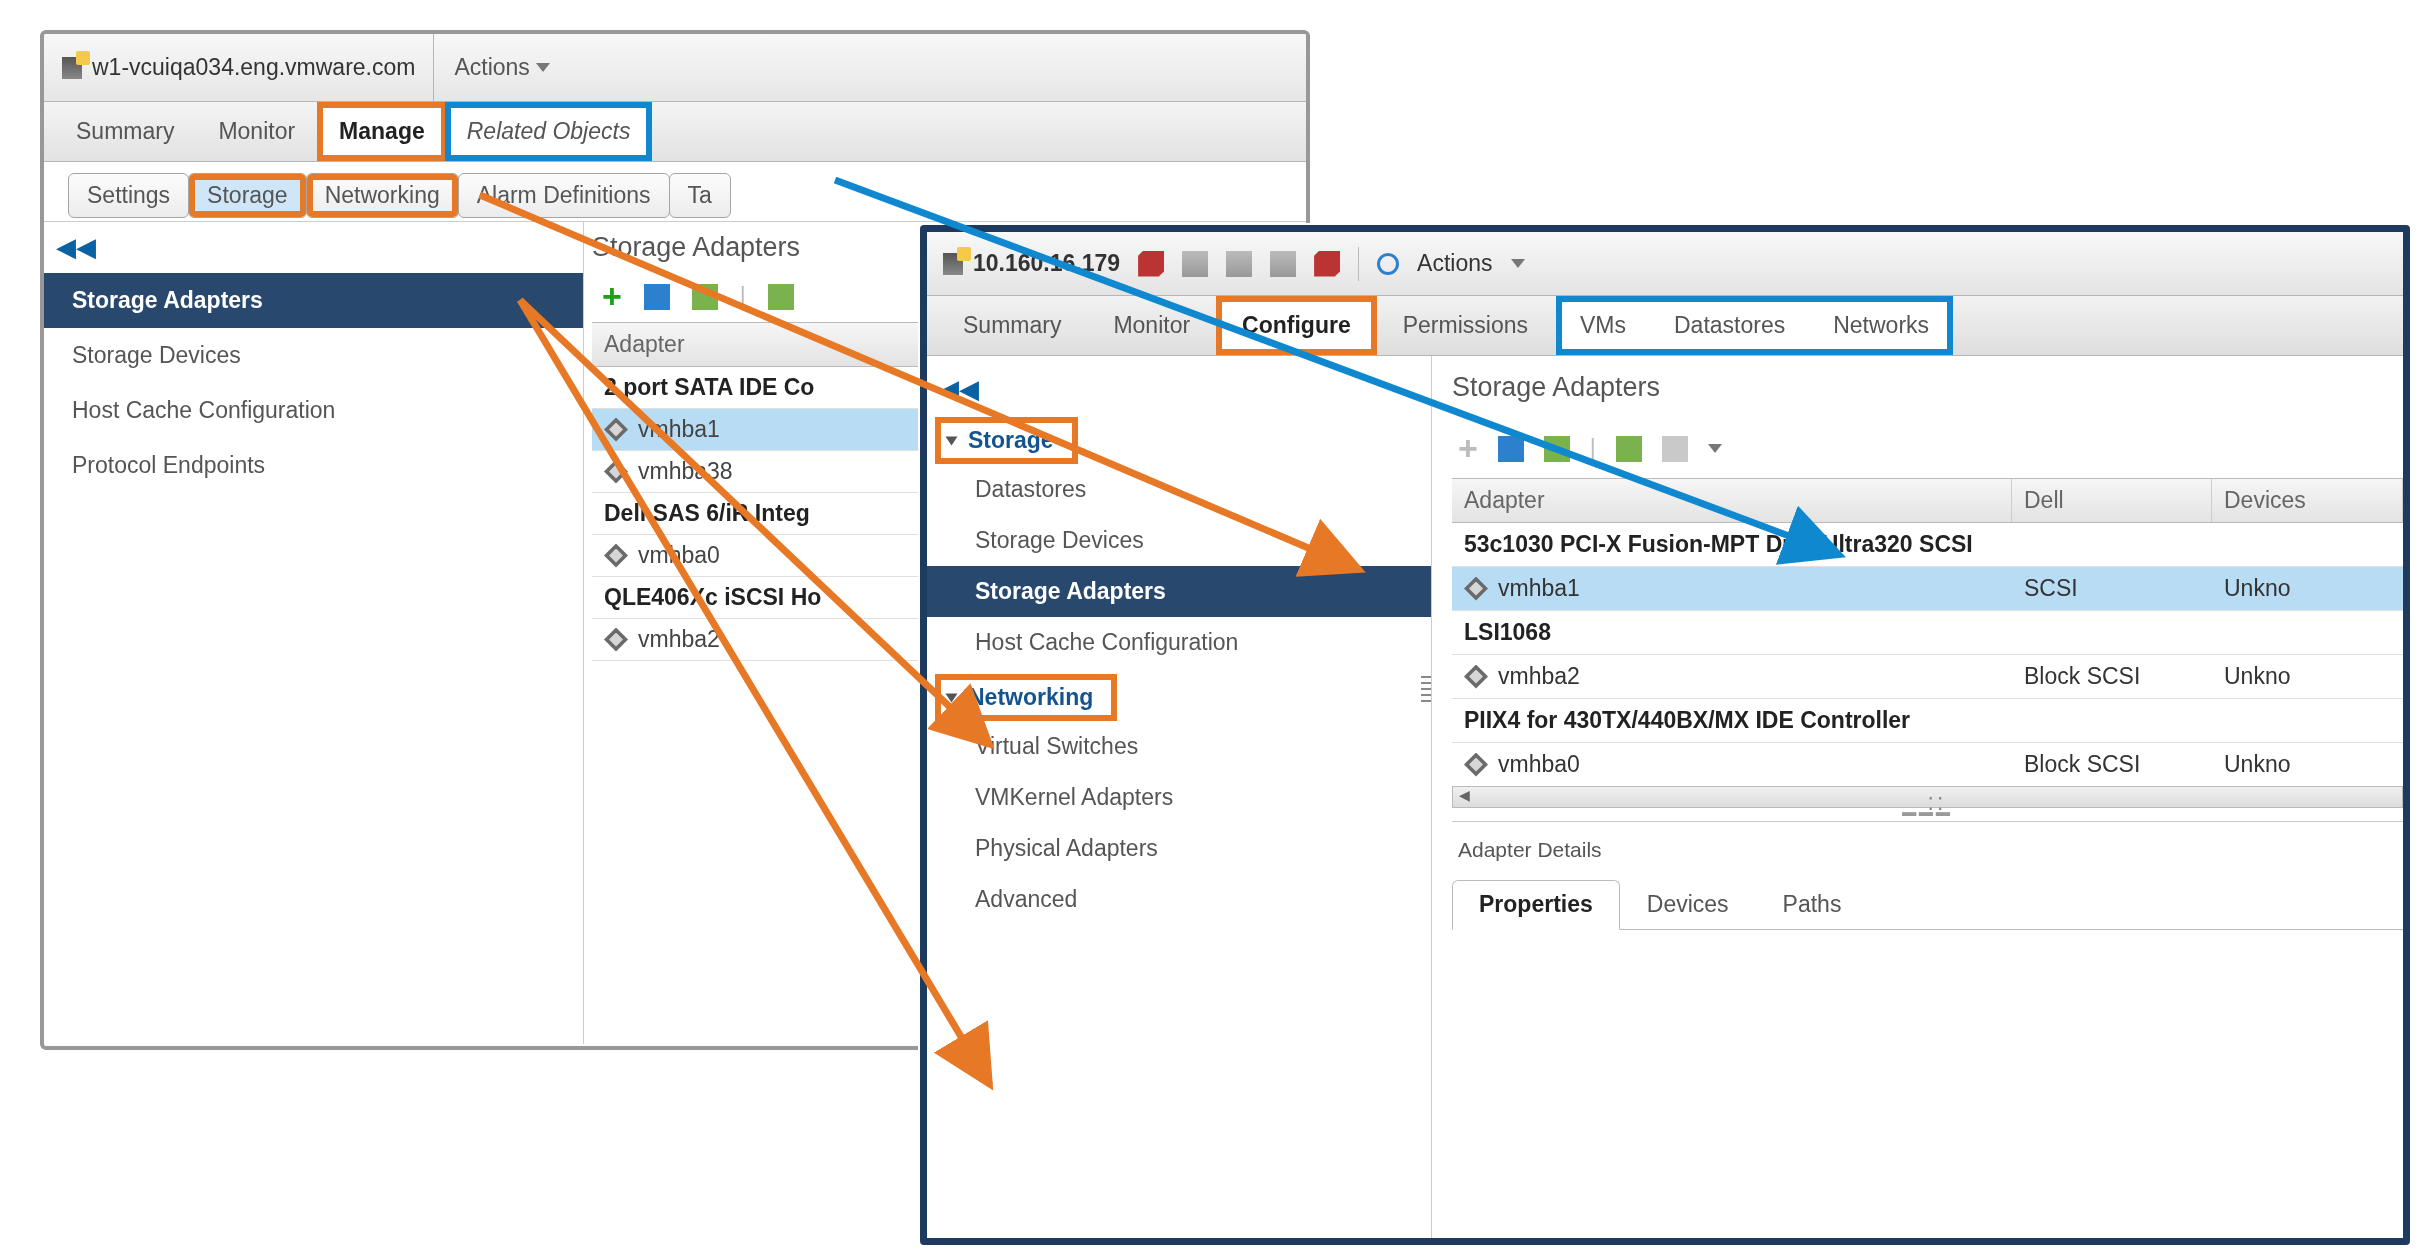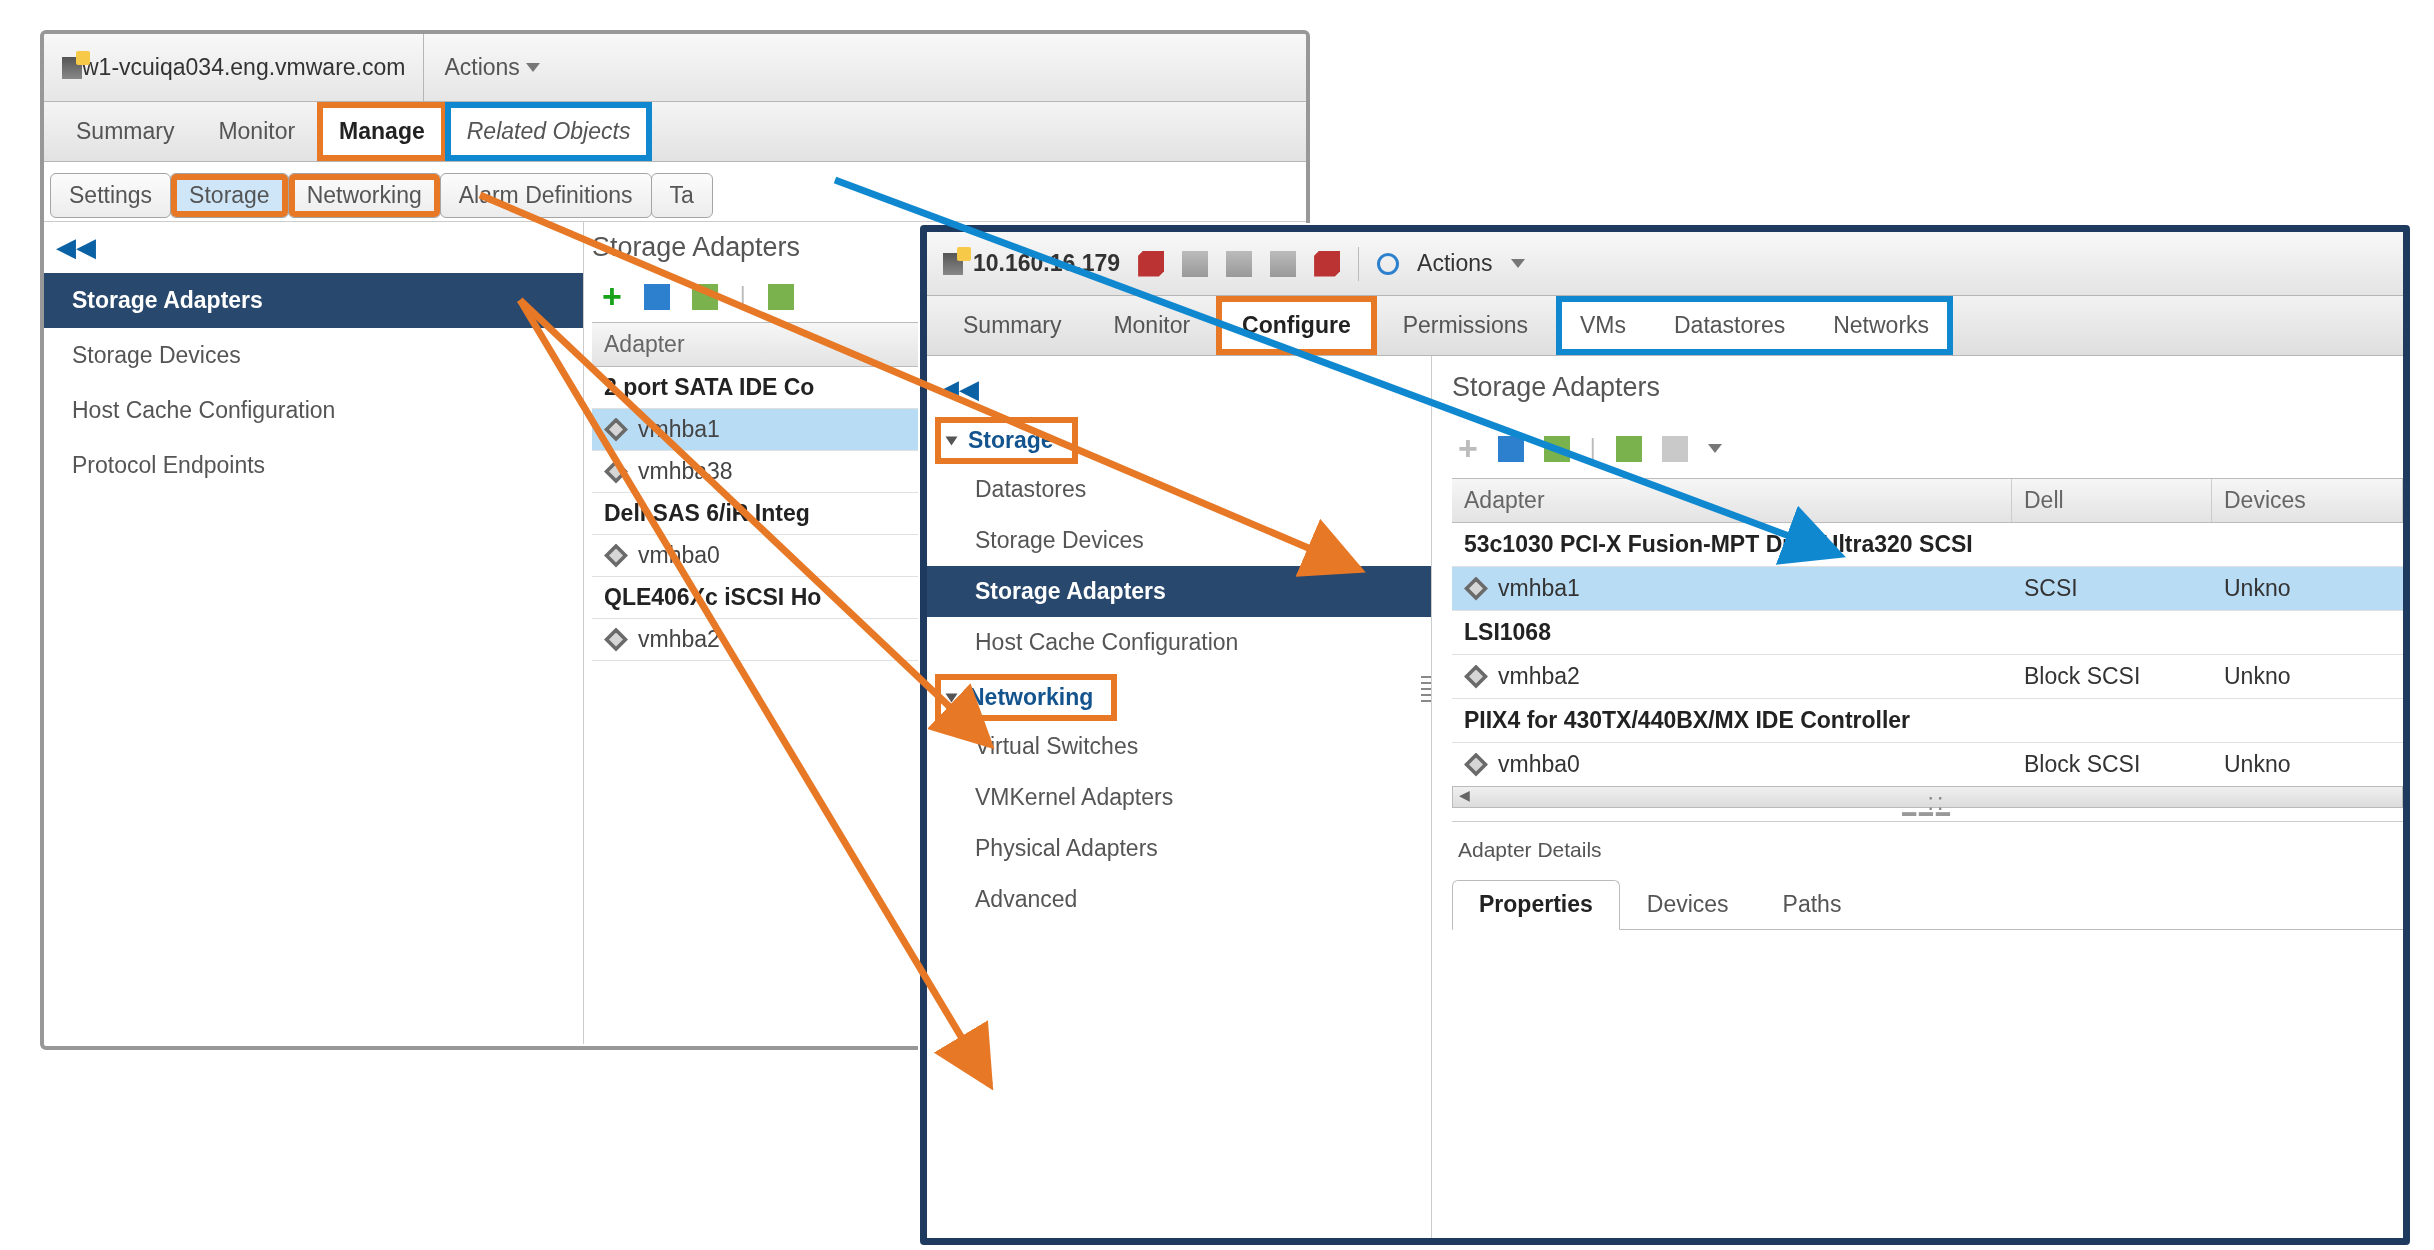--- a/index.html
+++ b/index.html
@@ -5,33 +5,33 @@
   * { box-sizing: border-box; margin: 0; padding: 0; font-family: Arial, Helvetica, sans-serif; }
   body { width: 2434px; height: 1250px; background: #fff; position: relative; font-size: 23px; color:#333; }
 
   
   .panelA {
     position: absolute; left: 40px; top: 30px; width: 1270px; height: 1020px;
     border: 4px solid #989898; border-radius: 6px; background: #fff;
     overflow: hidden;
   }
   .titlebarA { background: linear-gradient(#f8f8f8,#e6e6e6); border-bottom:1px solid #b6b6b6; height:68px; display:flex; align-items:center; }
-  .hostLabel { display:flex; align-items:center; padding:0 18px; border-right:1px solid #b6b6b6; height:100%;}
+  .hostLabel { display:flex; align-items:center; gap:10px; padding:0 18px; border-right:1px solid #b6b6b6; height:100%;}
   .hostIcon { width:20px; height:22px; background:linear-gradient(#555,#888); position:relative; }
   .hostIcon::after{content:"";position:absolute;top:-6px;right:-8px;width:14px;height:14px;background:#f7c948;border-radius:2px;}
   .actionsA { padding:0 20px; color:#555; display:flex; align-items:center; gap:6px;}
   .caret { width:0;height:0;border-left:7px solid transparent;border-right:7px solid transparent;border-top:9px solid #777;display:inline-block;}
 
   .tabrow1A { background:linear-gradient(#f4f4f4,#e2e2e2); border-bottom:1px solid #b6b6b6; height:60px; display:flex; align-items:stretch; padding-left:10px;}
   .tabA { padding:0 22px; display:flex; align-items:center; color:#555; }
   .tabA.sel { background:#fff; font-weight:bold; color:#222;}
   .tabA.box-orange { box-shadow: inset 0 0 0 6px #e77826; background:#fff; }
   .tabA.box-blue { box-shadow: inset 0 0 0 6px #0f88d0; background:#fff; margin-left:-2px;font-style:italic;}
 
-  .tabrow2A { height:60px; display:flex; align-items:center; padding:8px 0 0 6px; border-bottom:1px solid #ccc; }
+  .tabrow2A { height:60px; display:flex; align-items:center; padding:8px 0 0 24px; border-bottom:1px solid #ccc; }
   .pill { border:1px solid #a5a5a5; border-radius:6px; padding:8px 18px; color:#555; margin-right:-1px; background:linear-gradient(#fcfcfc,#ececec);}
   .pill.sel { background:#cfe6f8; }
   .pill.box-orange { box-shadow: inset 0 0 0 6px #e77826; }
 
   .bodyA { display:flex; height:calc(100% - 190px); }
   .sideA { width:540px; border-right:1px solid #ccc; display:flex; flex-direction:column; }
   .collapse { color:#0a61a4; font-size:26px; padding:10px 12px;}
   .sideItem { padding:14px 28px; color:#555;}
   .sideItem.sel { background:#28486d; color:#fff; font-weight:bold;}
   .mainA { flex:1; padding:10px 0 0 8px; color:#444; overflow:hidden;}

